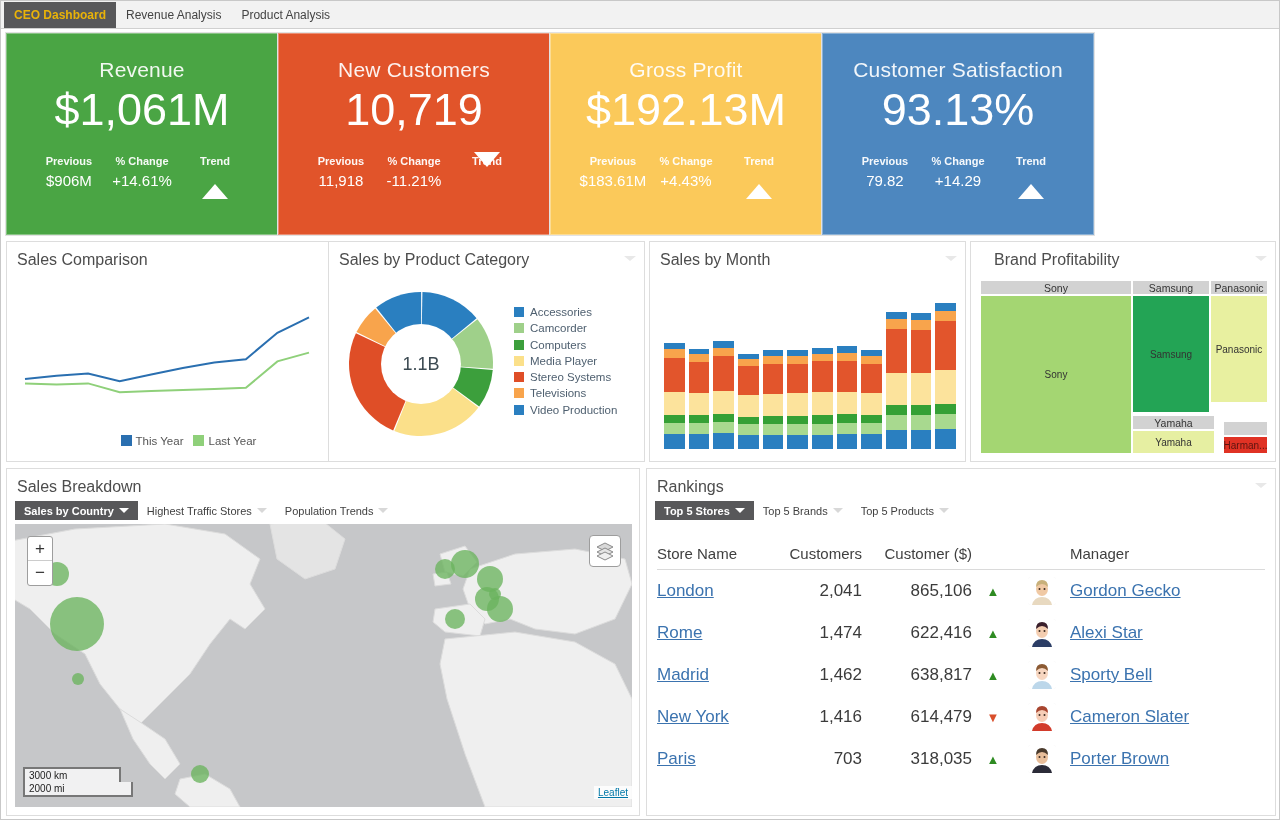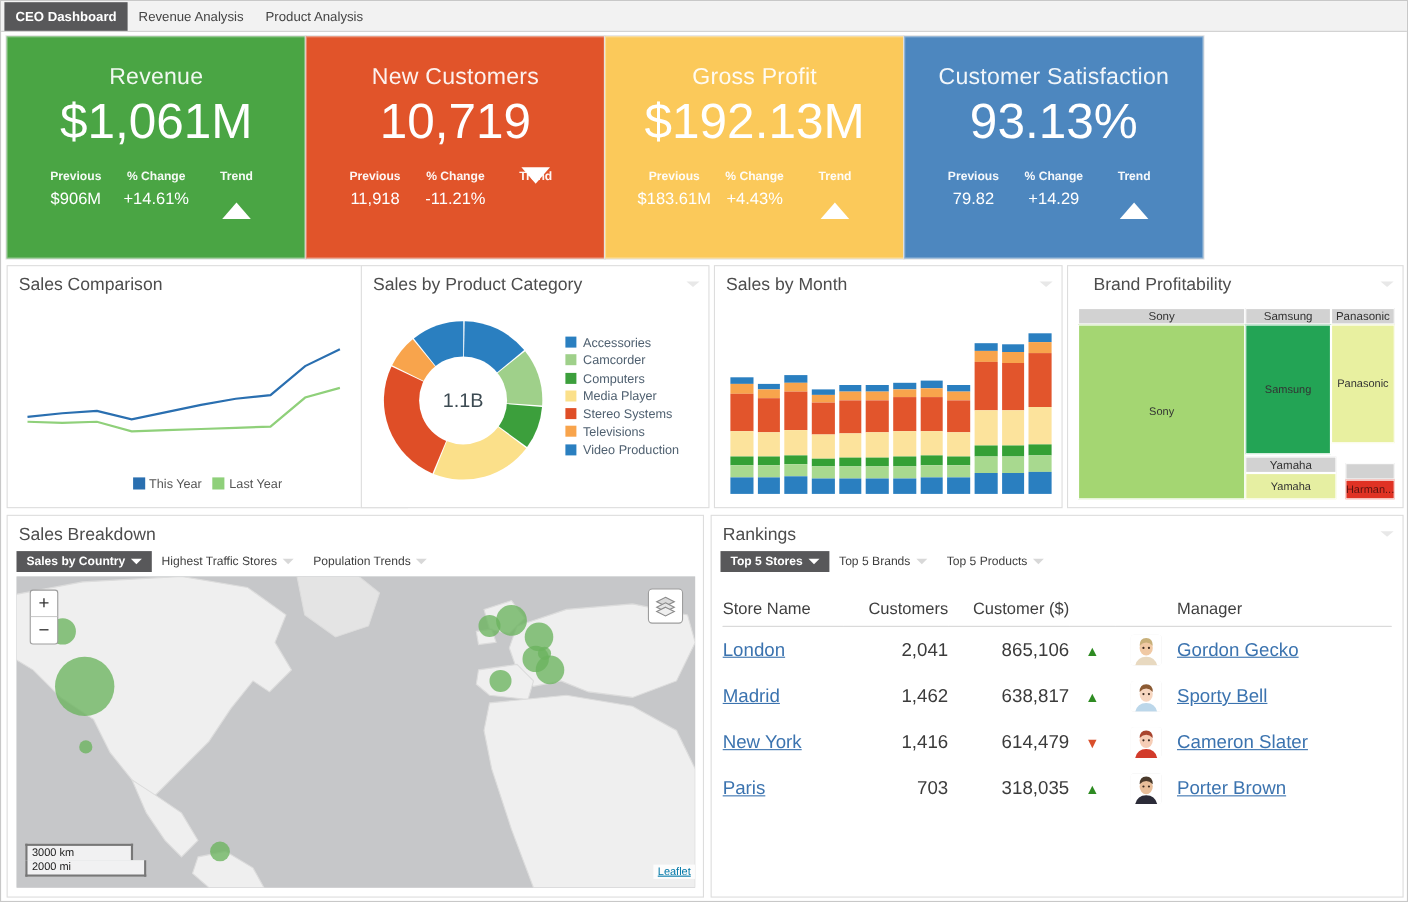--- a/index.html
+++ b/index.html
@@ -11,21 +11,21 @@
   }
   #app { position: relative; width: 1280px; height: 820px; background: #fff;
          border: 1px solid #c8c8c8; }
 
   
   .tabbar { position: absolute; left: 0; top: 0; width: 1278px; height: 28px;
             background: #f2f2f2; border-bottom: 1px solid #d0d0d0;
             display: flex; align-items: stretch; padding-left: 3px; }
   .tab { display: flex; align-items: center; padding: 0 10px; font-size: 12px;
          color: #444; height: 26px; margin-top: 1px; cursor: pointer; }
-  .tab.active { background: #58585a; color: #ffffff; font-weight: bold; }
+  .tab.active { background: #58585a; color: #eab308; font-weight: bold; }
 
   
   .kpi-row { position: absolute; left: 5px; top: 32px; width: 1088px; height: 202px;
              display: flex; }
   .kpi { flex: 1; position: relative; border: 1px solid rgba(255,255,255,0.35);
          box-shadow: 0 0 0 1px #e2e2e2; display: flex; flex-direction: column;
          align-items: center; padding-top: 24px; }
   .kpi-title { font-size: 21px; color: rgba(255,255,255,0.92); font-weight: normal;
                letter-spacing: .2px; }
   .kpi-value { font-size: 45px; color: #ffffff; margin-top: 4px; line-height: 1.05;
@@ -512,20 +512,35 @@
             <td class="c-tr"><span class="t-up">▲</span></td>
             <td class="c-av"><span class="avatar"><svg width="28" height="28" viewBox="0 0 28 28">
                   <rect width="28" height="28" fill="#ffffff"></rect>
                   <path d="M4 28 q2-8 10-8 q8 0 10 8 z" fill="#e8d9c0"></path>
                   <ellipse cx="14" cy="12" rx="6" ry="7" fill="#f0c9a4"></ellipse>
                   <path d="M8 10 q0-7 6-7 q6 0 6 7 q-3-3-6-3 q-3 0-6 3 z" fill="#c8b07a"></path>
                   <circle cx="11.5" cy="12" r="1" fill="#3a2a20"></circle>
                   <circle cx="16.5" cy="12" r="1" fill="#3a2a20"></circle>
                 </svg></span></td>
             <td class="c-mgr"><a href="#">Gordon Gecko</a></td>
+          </tr>
+          <tr>
+            <td class="c-store"><a href="#">Rome</a></td>
+            <td class="c-cust">1,474</td>
+            <td class="c-rev">622,416</td>
+            <td class="c-tr"><span class="t-up">▲</span></td>
+            <td class="c-av"><span class="avatar"><svg width="28" height="28" viewBox="0 0 28 28">
+                  <rect width="28" height="28" fill="#ffffff"></rect>
+                  <path d="M4 28 q2-8 10-8 q8 0 10 8 z" fill="#2c3e66"></path>
+                  <ellipse cx="14" cy="12" rx="6" ry="7" fill="#f3cdb0"></ellipse>
+                  <path d="M8 10 q0-7 6-7 q6 0 6 7 q-3-3-6-3 q-3 0-6 3 z" fill="#3a1f2b"></path>
+                  <circle cx="11.5" cy="12" r="1" fill="#3a2a20"></circle>
+                  <circle cx="16.5" cy="12" r="1" fill="#3a2a20"></circle>
+                </svg></span></td>
+            <td class="c-mgr"><a href="#">Alexi Star</a></td>
           </tr>
           <tr>
             <td class="c-store"><a href="#">Madrid</a></td>
             <td class="c-cust">1,462</td>
             <td class="c-rev">638,817</td>
             <td class="c-tr"><span class="t-up">▲</span></td>
             <td class="c-av"><span class="avatar"><svg width="28" height="28" viewBox="0 0 28 28">
                   <rect width="28" height="28" fill="#ffffff"></rect>
                   <path d="M4 28 q2-8 10-8 q8 0 10 8 z" fill="#bcd7ea"></path>
                   <ellipse cx="14" cy="12" rx="6" ry="7" fill="#f7d6c0"></ellipse>

